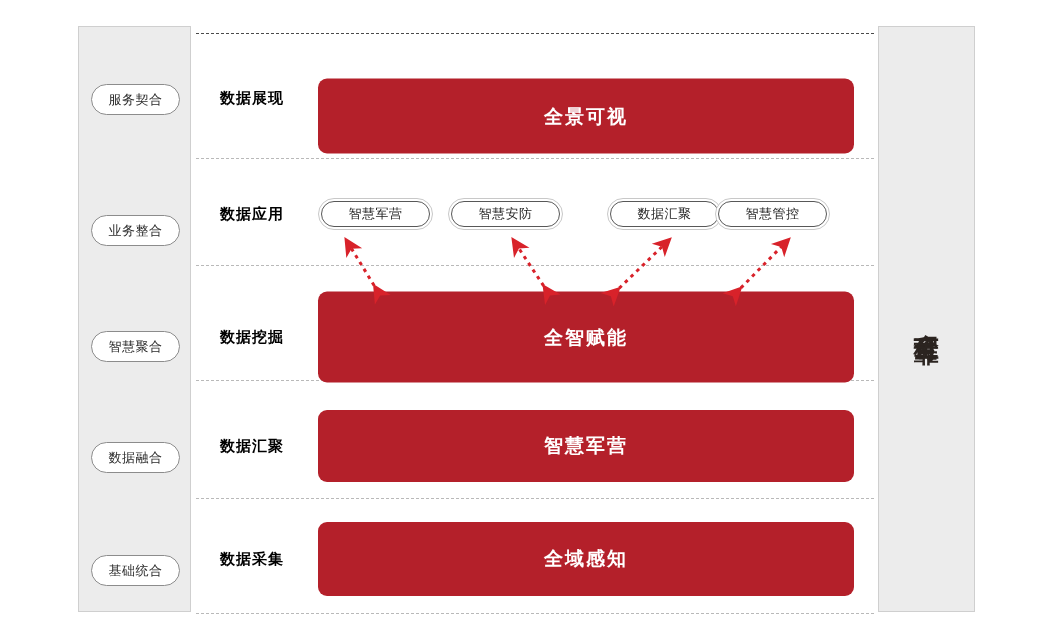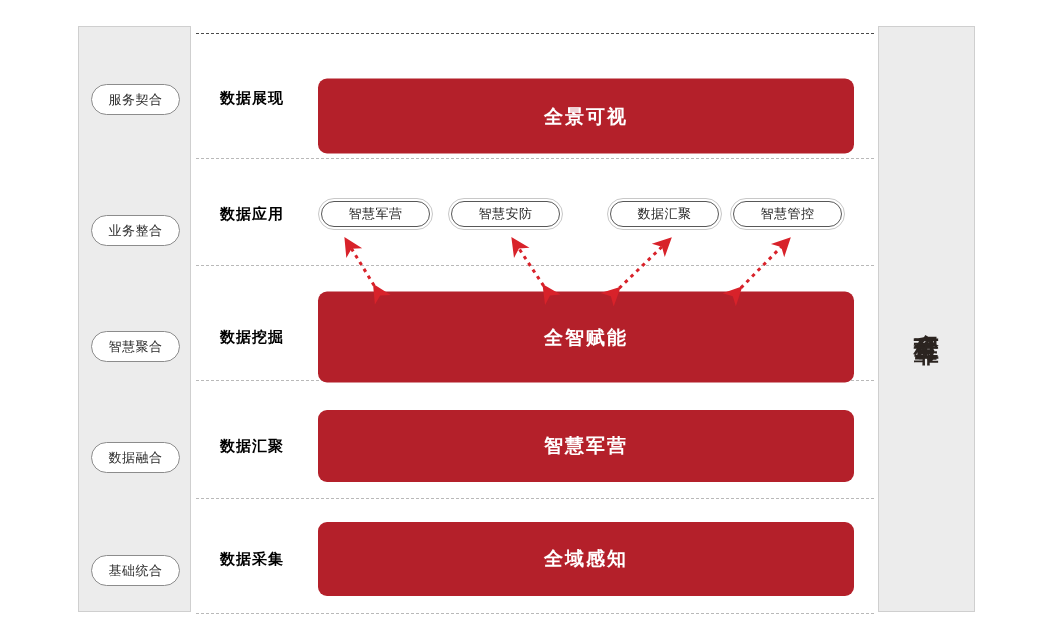--- a/index.html
+++ b/index.html
@@ -199,21 +199,21 @@
 
   <div class="ring-pill" style="left:318px;width:115px;top:214px">
     <div class="inner">智慧军营</div>
   </div>
   <div class="ring-pill" style="left:448px;width:115px;top:214px">
     <div class="inner">智慧安防</div>
   </div>
   <div class="ring-pill" style="left:607px;width:115px;top:214px">
     <div class="inner">数据汇聚</div>
   </div>
-  <div class="ring-pill" style="left:730px;width:115px;top:214px">
+  <div class="ring-pill" style="left:715px;width:115px;top:214px">
     <div class="inner">智慧管控</div>
   </div>
 
   <svg id="arrow-layer" viewBox="0 0 1051 636" width="1051" height="636">
     <defs>
       <marker id="ah" markerWidth="7" markerHeight="7" refX="3.2" refY="3.5" orient="auto" markerUnits="strokeWidth">
         <path d="M0.3,0.4 L6.6,3.5 L0.3,6.6 L2.0,3.5 Z" fill="#d8222a"></path>
       </marker>
     </defs>
     <g id="arrow-group">

